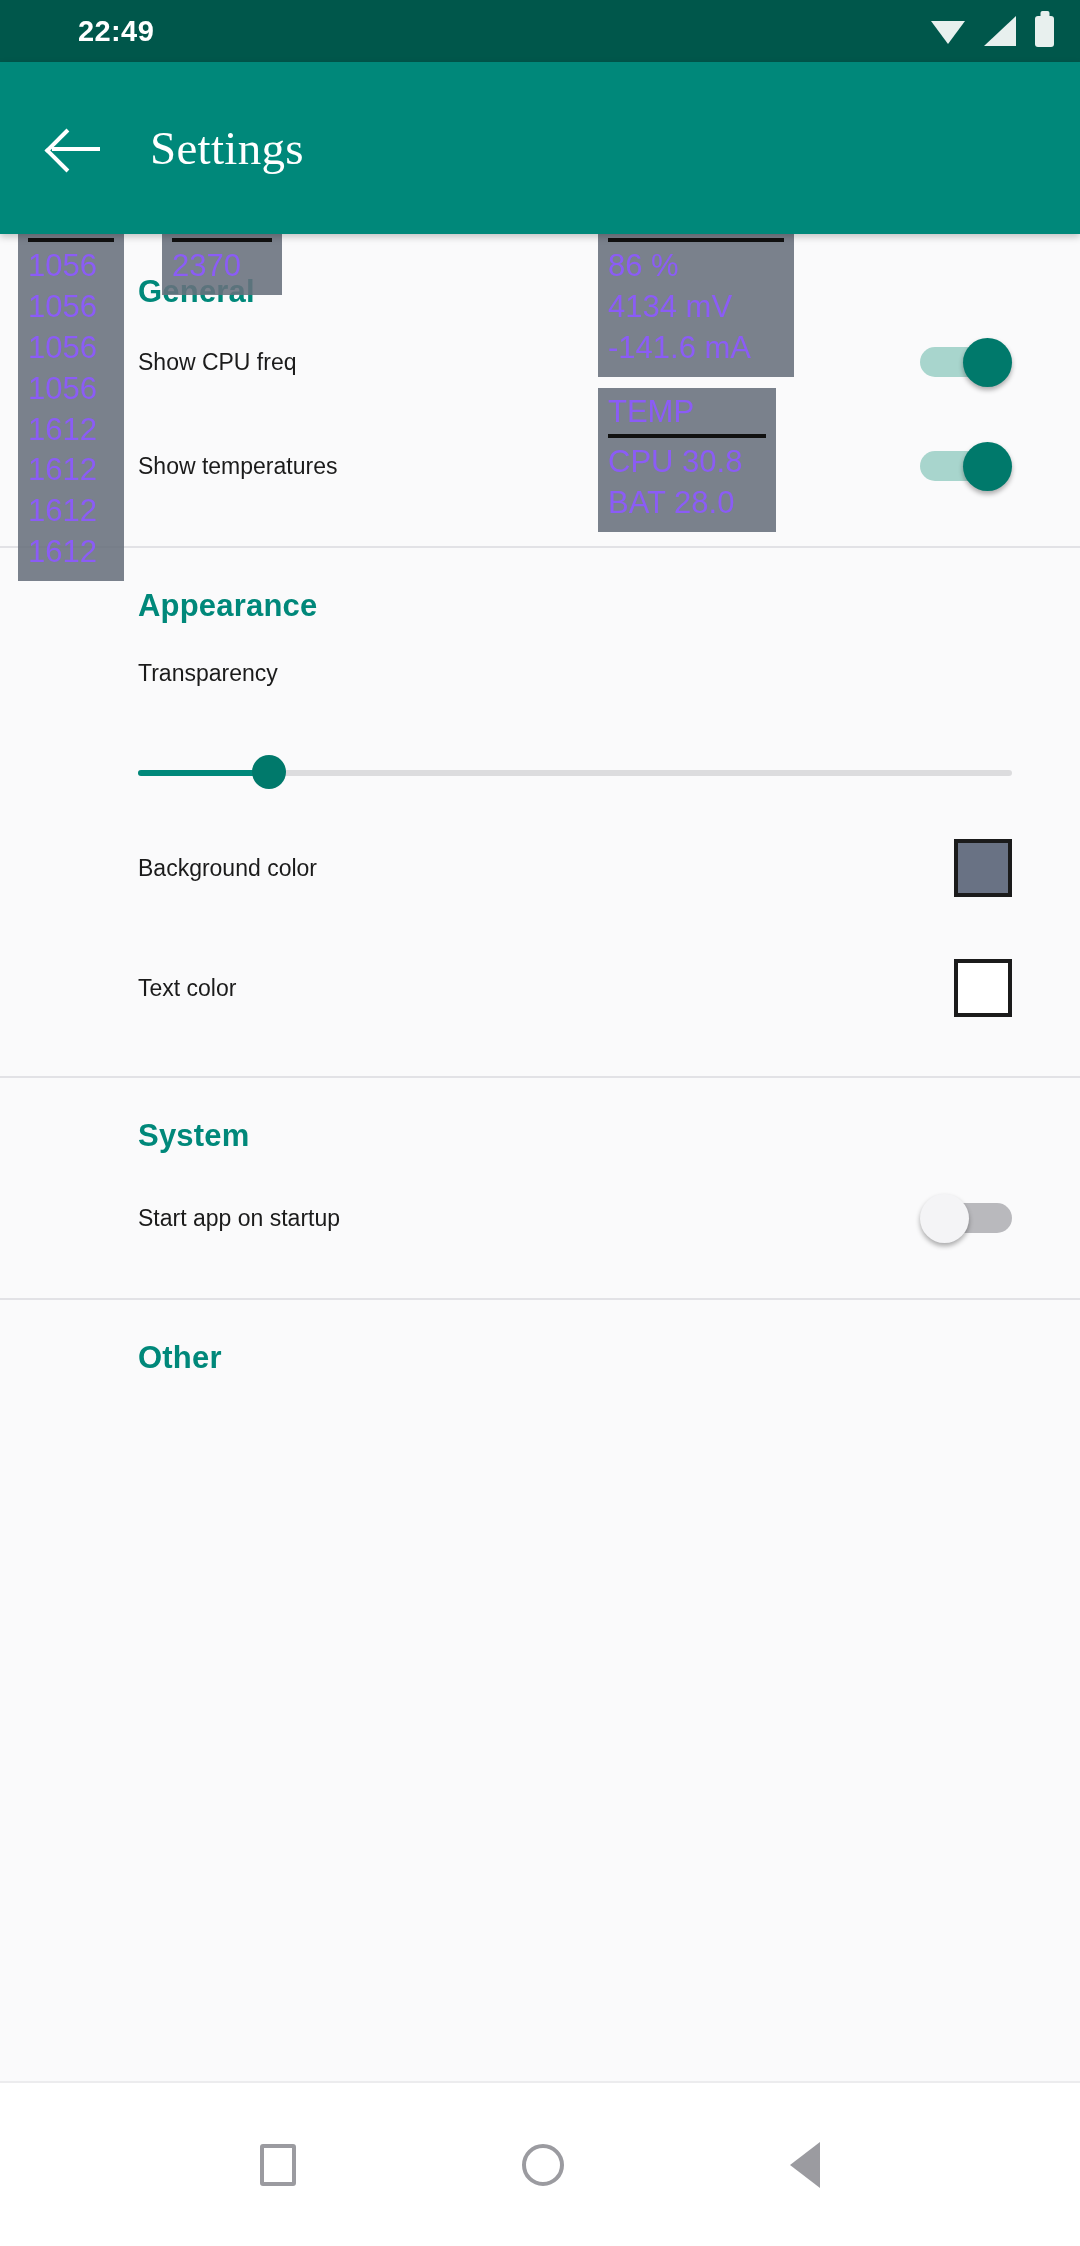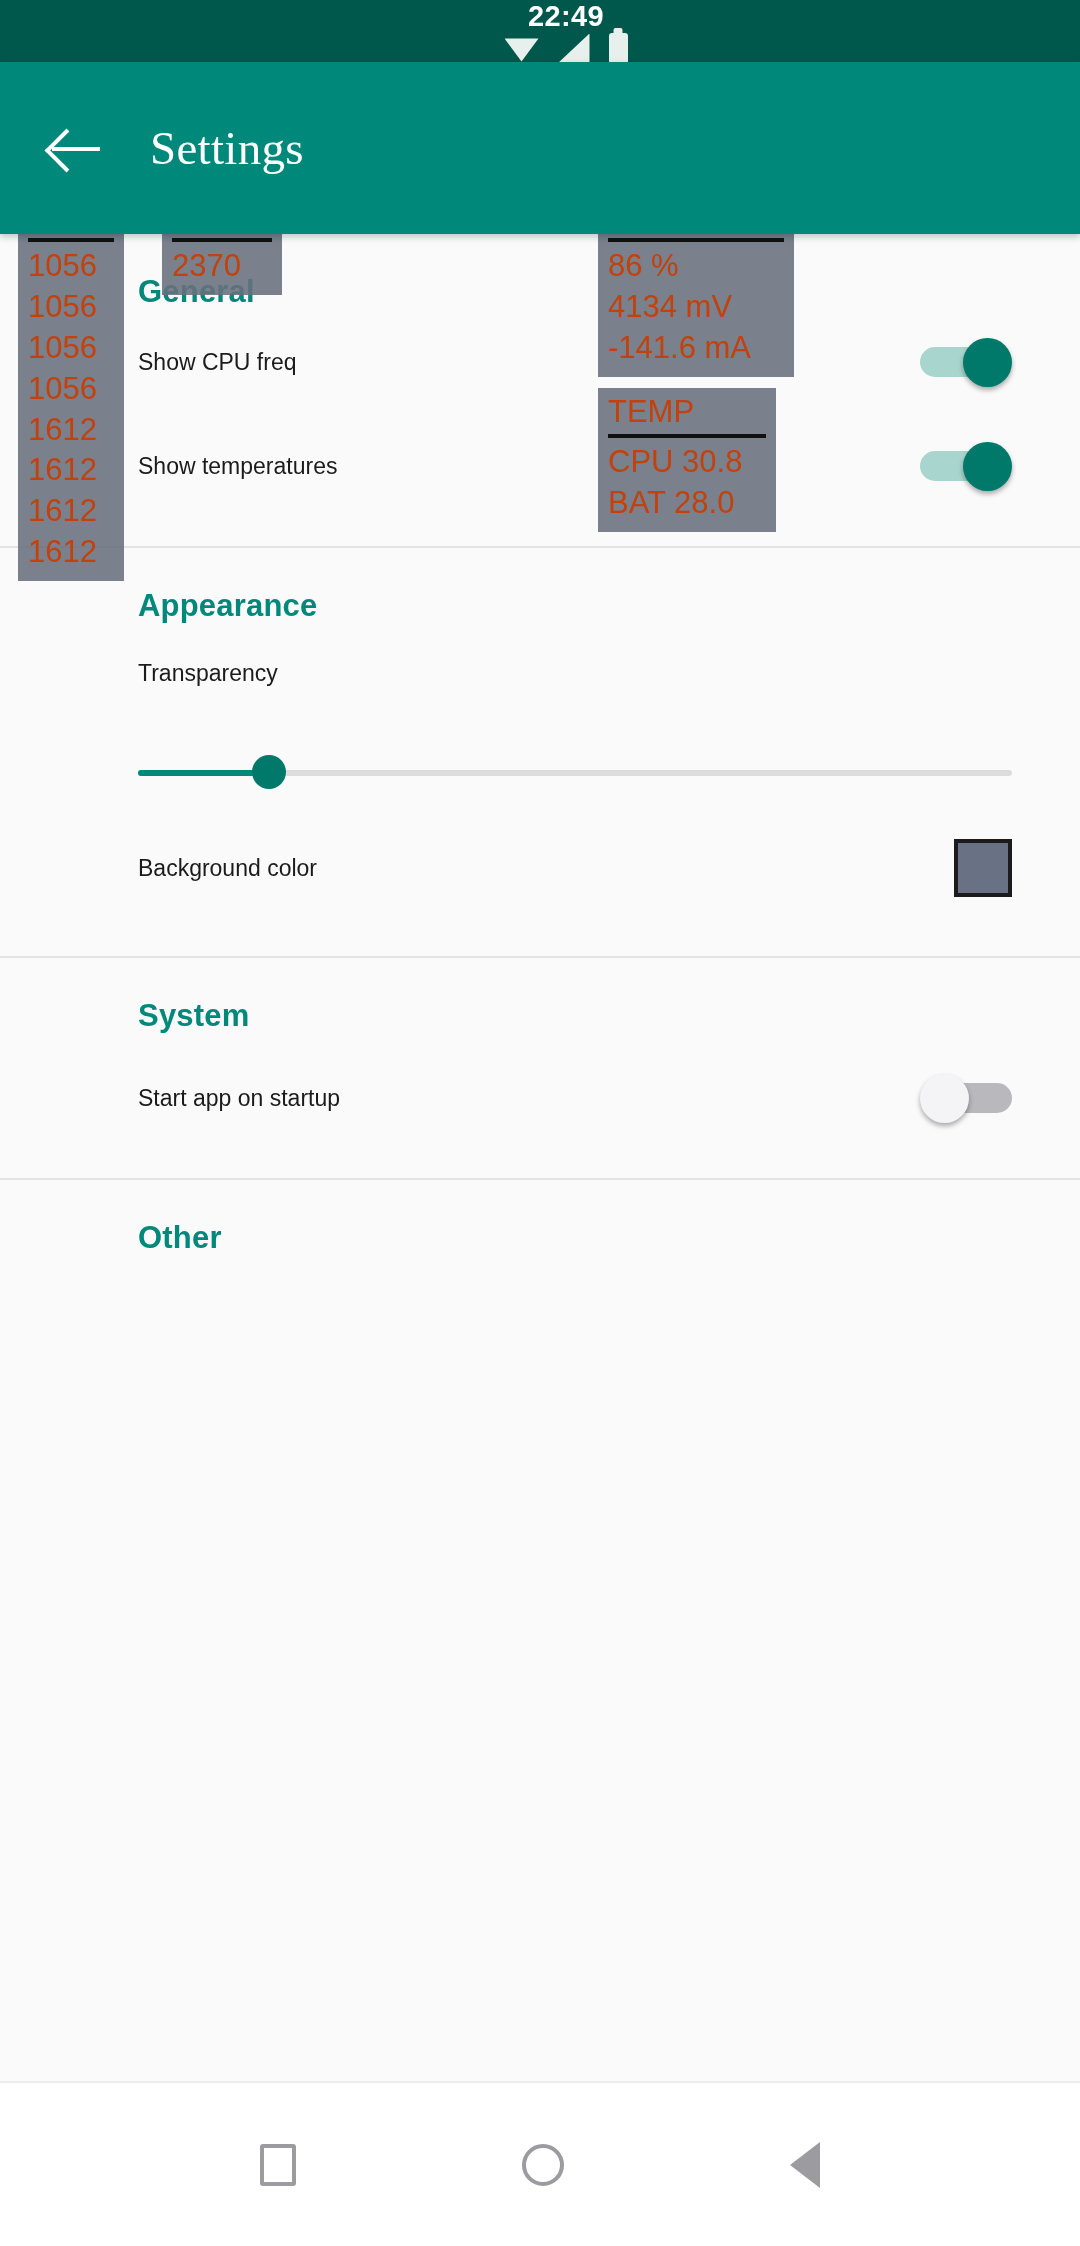--- a/index.html
+++ b/index.html
@@ -9,21 +9,20 @@
     background:#fafafb;
     position:relative;
     overflow:hidden;
   }
 
   
   .status-bar{
     height:62px; background:#00574b;
     display:flex; align-items:center; justify-content:space-between;
     padding:0 26px 0 78px;
-    flex-direction:column;
   }
   .status-clock{ color:#ffffff; font-size:29px; font-weight:bold; letter-spacing:.4px; }
   .status-icons{ display:flex; align-items:center; gap:19px; }
   .ico-wifi{ width:34px; height:26px; background:#e8f0ee;
     clip-path:polygon(0% 12%,100% 12%,50% 100%); }
   .ico-signal{ width:32px; height:30px; background:#e8f0ee;
     clip-path:polygon(100% 0%,100% 100%,0% 100%); }
   .ico-battery{ width:19px; height:31px; background:#e8f0ee; border-radius:3px; position:relative; }
   .ico-battery::before{ content:""; position:absolute; top:-5px; left:50%;
     transform:translateX(-50%); width:9px; height:5px; background:#e8f0ee; border-radius:2px 2px 0 0; }
@@ -78,21 +77,21 @@
     background:#00887a; border-radius:3px; }
   .slider .knob{ position:absolute; top:-13px; width:34px; height:34px;
     background:#00796b; border-radius:50%; transform:translateX(-50%); }
 
   
   .swatch{ width:58px; height:58px; border:4px solid #1b1b1b; flex:none; cursor:pointer; }
 
   
   .ovl{
     position:absolute; background:rgba(104,112,124,.88);
-    color:#c2410c; font-size:31px; line-height:1.32;
+    color:#8b5cf6; font-size:31px; line-height:1.32;
     padding:4px 10px 8px 10px; z-index:3;
   }
   .ovl .hd{ padding-bottom:1px; border-bottom:4px solid #111; margin-bottom:4px; }
   .ovl .vl{ white-space:nowrap; }
 
   #ovl-cpu { left:18px;  top:192px; width:106px; }
   #ovl-ram { left:162px; top:192px; width:120px; }
   #ovl-bat { left:598px; top:192px; width:196px; }
   #ovl-temp{ left:598px; top:388px; width:178px; }
 
@@ -165,20 +164,24 @@
         <span class="fill" id="slider-fill" style="width: 15%;"></span>
         <span class="knob" id="slider-knob" style="left: 15%;"></span>
       </div>
     </div>
 
     <div class="row" style="height:120px">
       <span class="row-label">Background color</span>
       <span class="swatch" id="swatch-bg" style="background: rgb(105, 114, 132);"></span>
     </div>
 
+    <div class="row" style="height:120px">
+      <span class="row-label">Text color</span>
+      <span class="swatch" id="swatch-text" style="background: rgb(255, 255, 255);"></span>
+    </div>
 
     <div style="height:28px"></div>
     <div class="divider"></div>
   </div>
 
   <div class="section">
     <div class="section-header">System</div>
 
     <div class="row" style="height:128px">
       <span class="row-label">Start app on startup</span>

